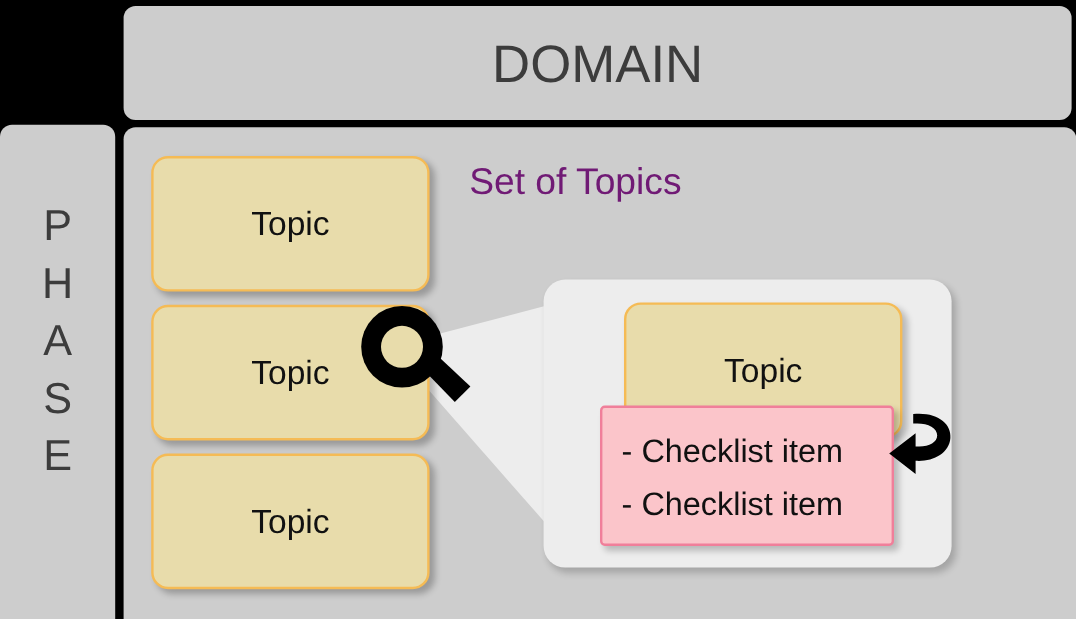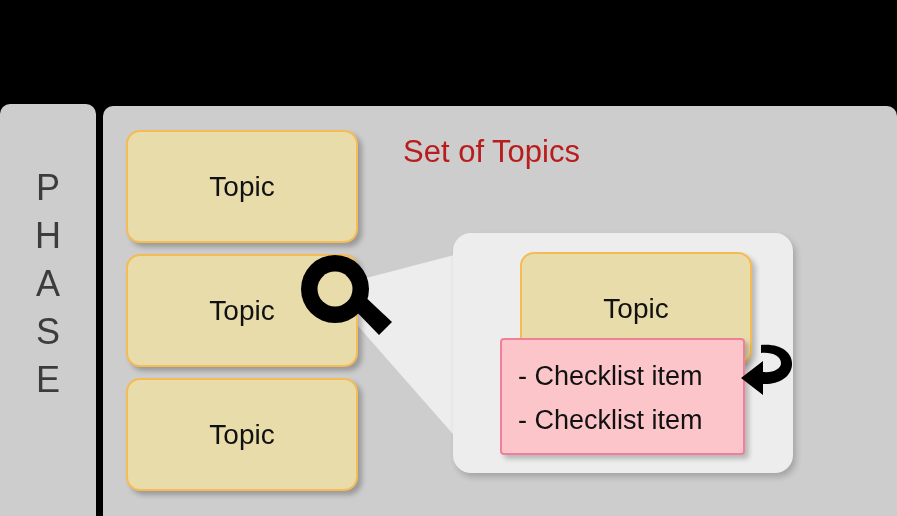--- a/index.html
+++ b/index.html
@@ -73,24 +73,24 @@
     height: 410px;
     background: #cdcdcd;
     border-radius: 10px 10px 0 0;
     box-shadow: 3px 3px 5px rgba(0,0,0,0.30);
     overflow: hidden;
   }
 
   
   #set-of-topics-label {
     position: absolute;
-    left: 300px;
+    left: 288px;
     top: 28px;
     font-size: 31px;
-    color: #b91c1c;
+    color: #701a75;
     white-space: nowrap;
   }
 
   
   .topic-card {
     position: absolute;
     background: #e8dcab;
     border: 2px solid #f5bb55;
     border-radius: 14px;
     box-shadow: 4px 4px 5px rgba(0,0,0,0.25);
@@ -197,20 +197,23 @@
   <div id="phase-panel">
     <div id="phase-letters">
       <span class="phase-letter">P</span>
       <span class="phase-letter">H</span>
       <span class="phase-letter">A</span>
       <span class="phase-letter">S</span>
       <span class="phase-letter">E</span>
     </div>
   </div>
 
+  <div id="domain-panel">
+    <div id="domain-title">DOMAIN</div>
+  </div>
 
   <div id="main-panel">
 
     <svg id="zoom-cone" viewBox="0 0 794 410" xmlns="http://www.w3.org/2000/svg">
       <polygon points="248,176 248,212 378,360 378,142" fill="#ededed"></polygon>
     </svg>
 
     <div id="detail-panel"></div>
 
     <div id="detail-topic-card">

